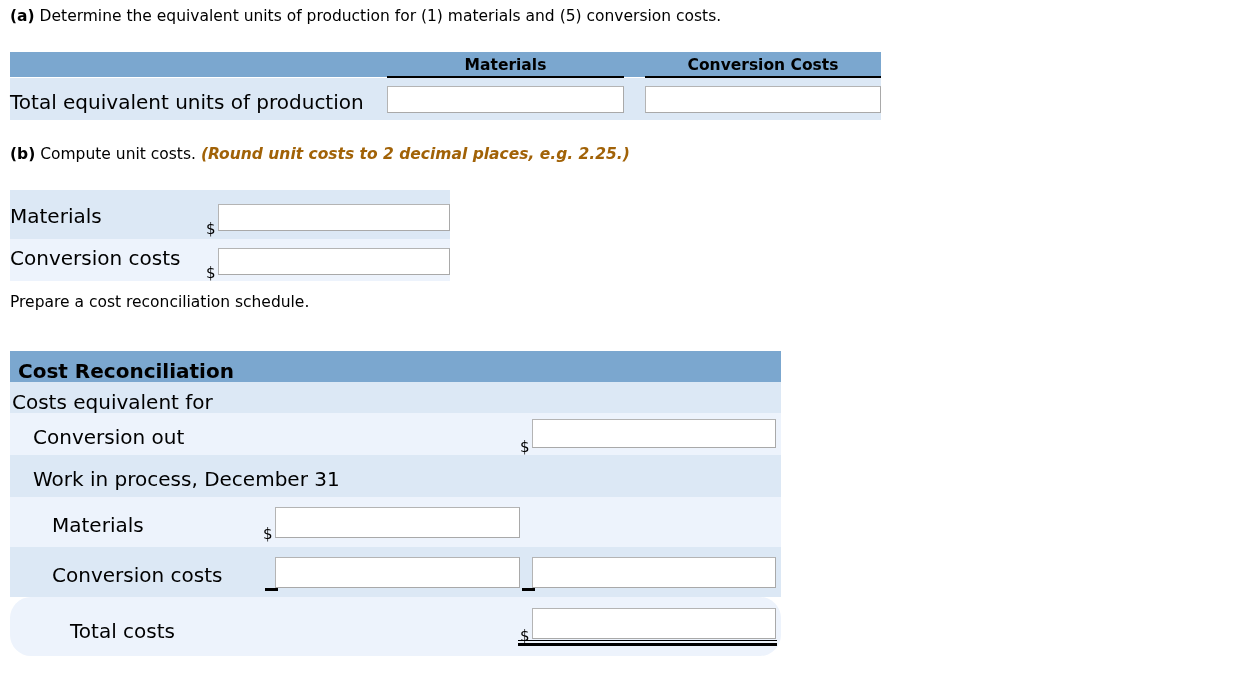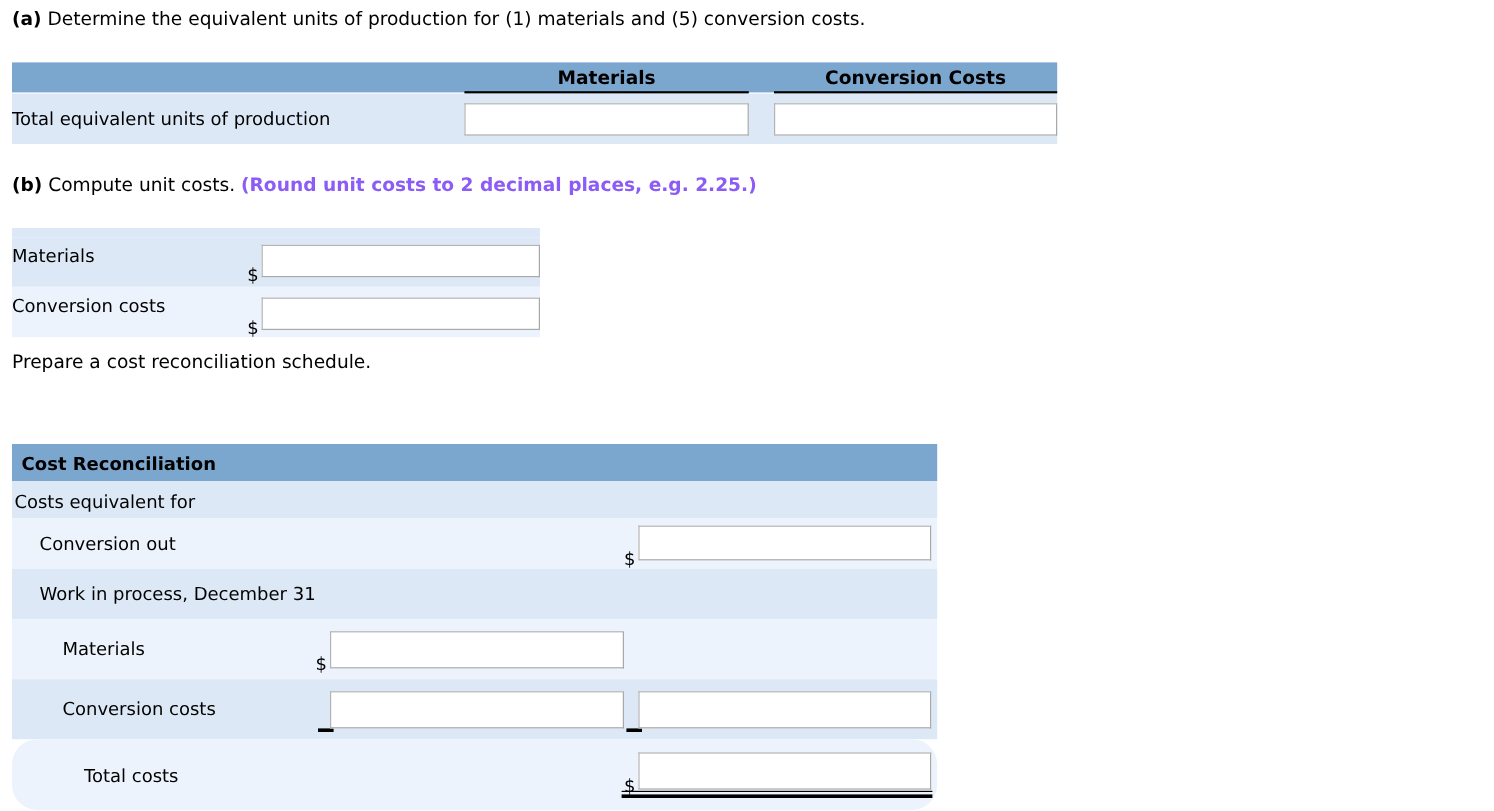--- a/index.html
+++ b/index.html
@@ -20,42 +20,43 @@
 
   
   .prompt {
     font-size: 15.5px;
     color: #000;
     white-space: nowrap;
     line-height: 20px;
   }
   .prompt b { font-weight: bold; }
   .note-red {
-    color: #8b5cf6;
+    color: #a16207;
     font-weight: bold;
+    font-style: italic;
   }
 
   
   .band-header {
     background: #7BA7CF;
   }
   .row-dark { background: #DCE8F5; }
   .row-light { background: #EDF3FC; }
 
   .col-rule {
     position: absolute;
     height: 0;
     border-top: 2px solid #000;
   }
 
   .cell-label {
     position: absolute;
     white-space: nowrap;
     line-height: 1;
-    font-size: 15px;
+    font-size: 20px;
     color: #000;
   }
   .hdr-label {
     position: absolute;
     white-space: nowrap;
     font-weight: bold;
     font-size: 15.5px;
     color: #000;
     text-align: center;
   }
@@ -143,21 +144,21 @@
 
   <div class="abs row-light" style="left:0px; top:49px; width:440px; height:42px;">
     <div class="cell-label" style="left:0px; top:9px;">Conversion costs</div>
   </div>
   <div class="dollar" style="left:196px; top:76px;">$</div>
   <input class="field" type="text" style="left: 208px; top: 58px; width: 232px; height: 27px;" value="">
 </div>
 
 <div class="abs prompt" style="left:10px; top:292px;">Prepare a cost reconciliation schedule.</div>
 
-<div class="abs" style="left:10px; top:370px; width:771px; height:256px;">
+<div class="abs" style="left:10px; top:351px; width:771px; height:256px;">
 
   <div class="abs band-header" style="left:0px; top:0px; width:771px; height:31px;">
     <div class="cell-label" style="left:8px; top:10px; font-weight:bold;">Cost Reconciliation</div>
   </div>
 
   <div class="abs row-dark" style="left:0px; top:31px; width:771px; height:31px;">
     <div class="cell-label" style="left:2px; top:10px;">Costs equivalent for</div>
   </div>
 
   <div class="abs row-light" style="left:0px; top:62px; width:771px; height:42px;">

